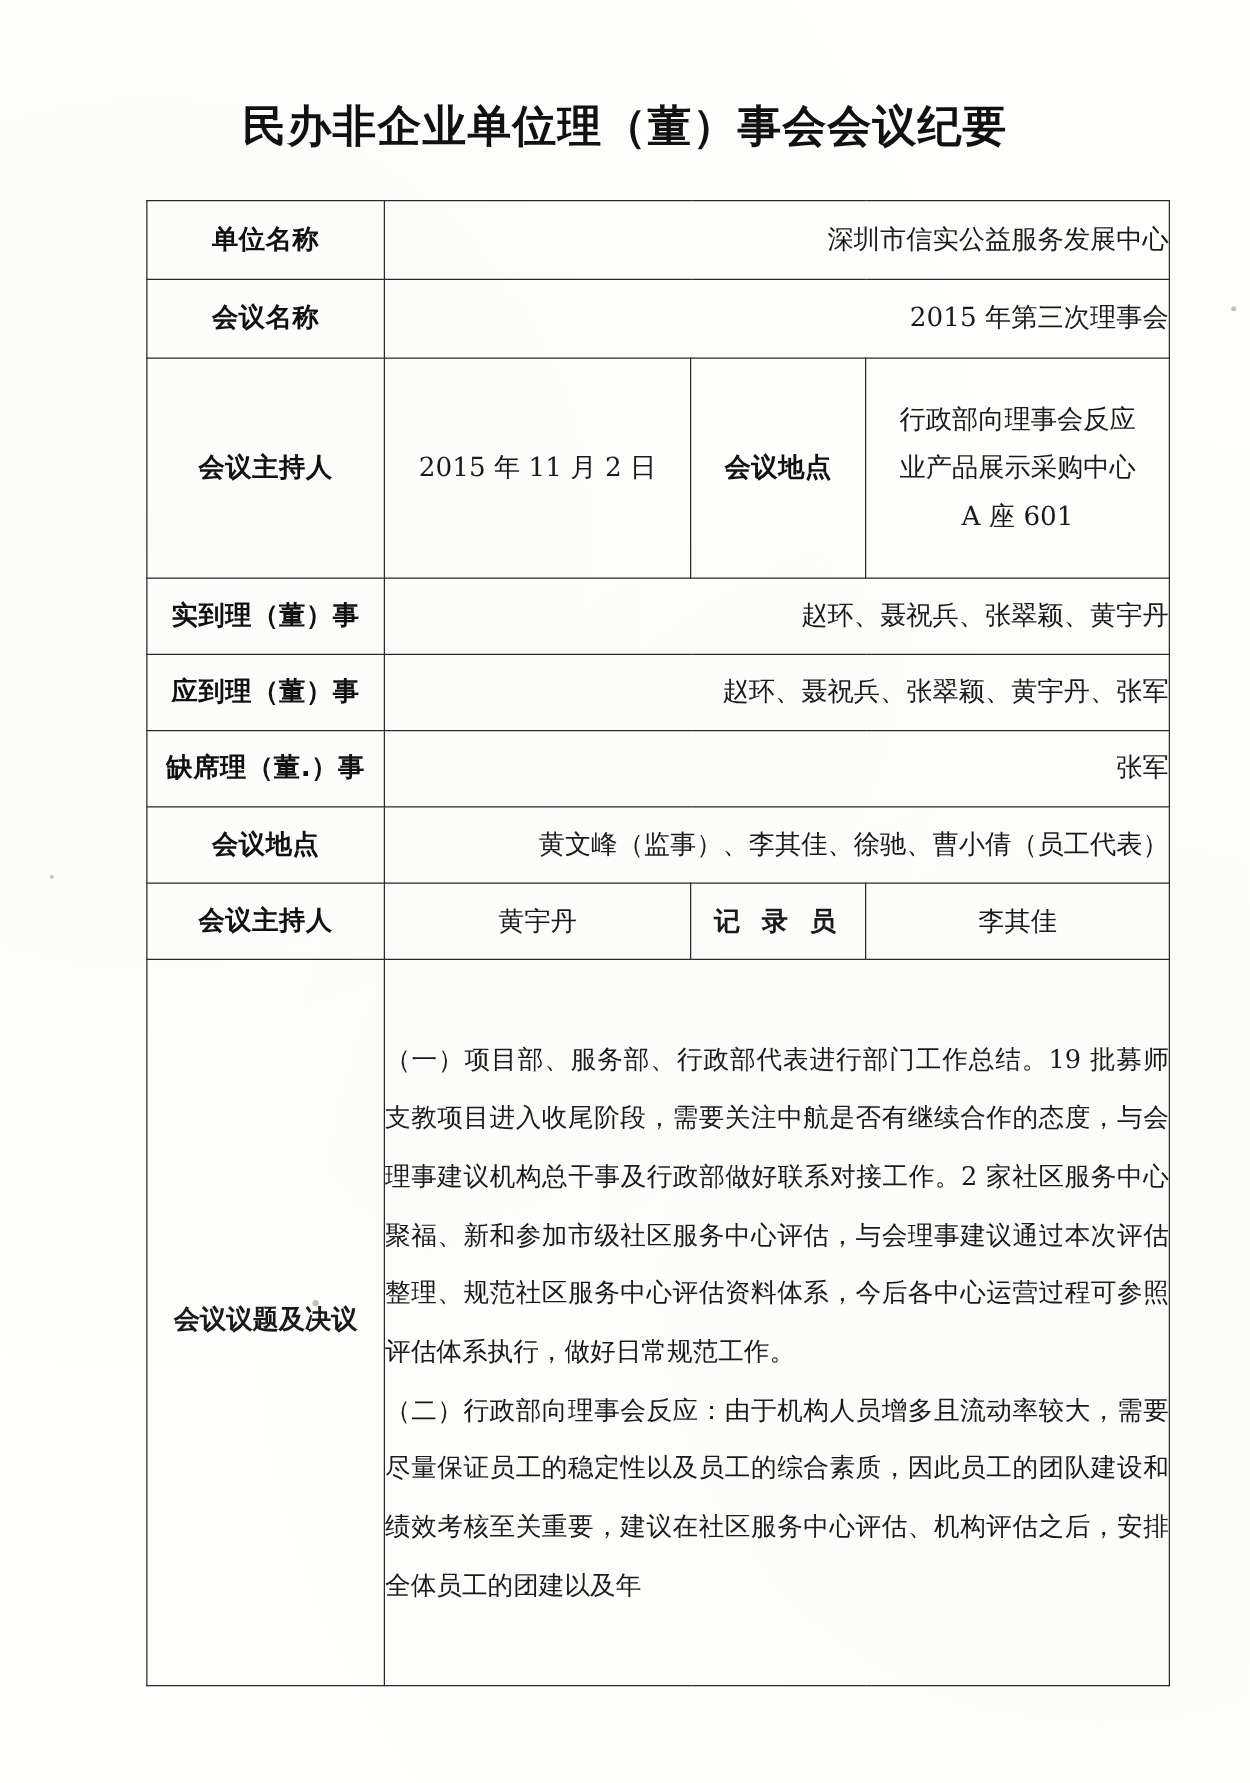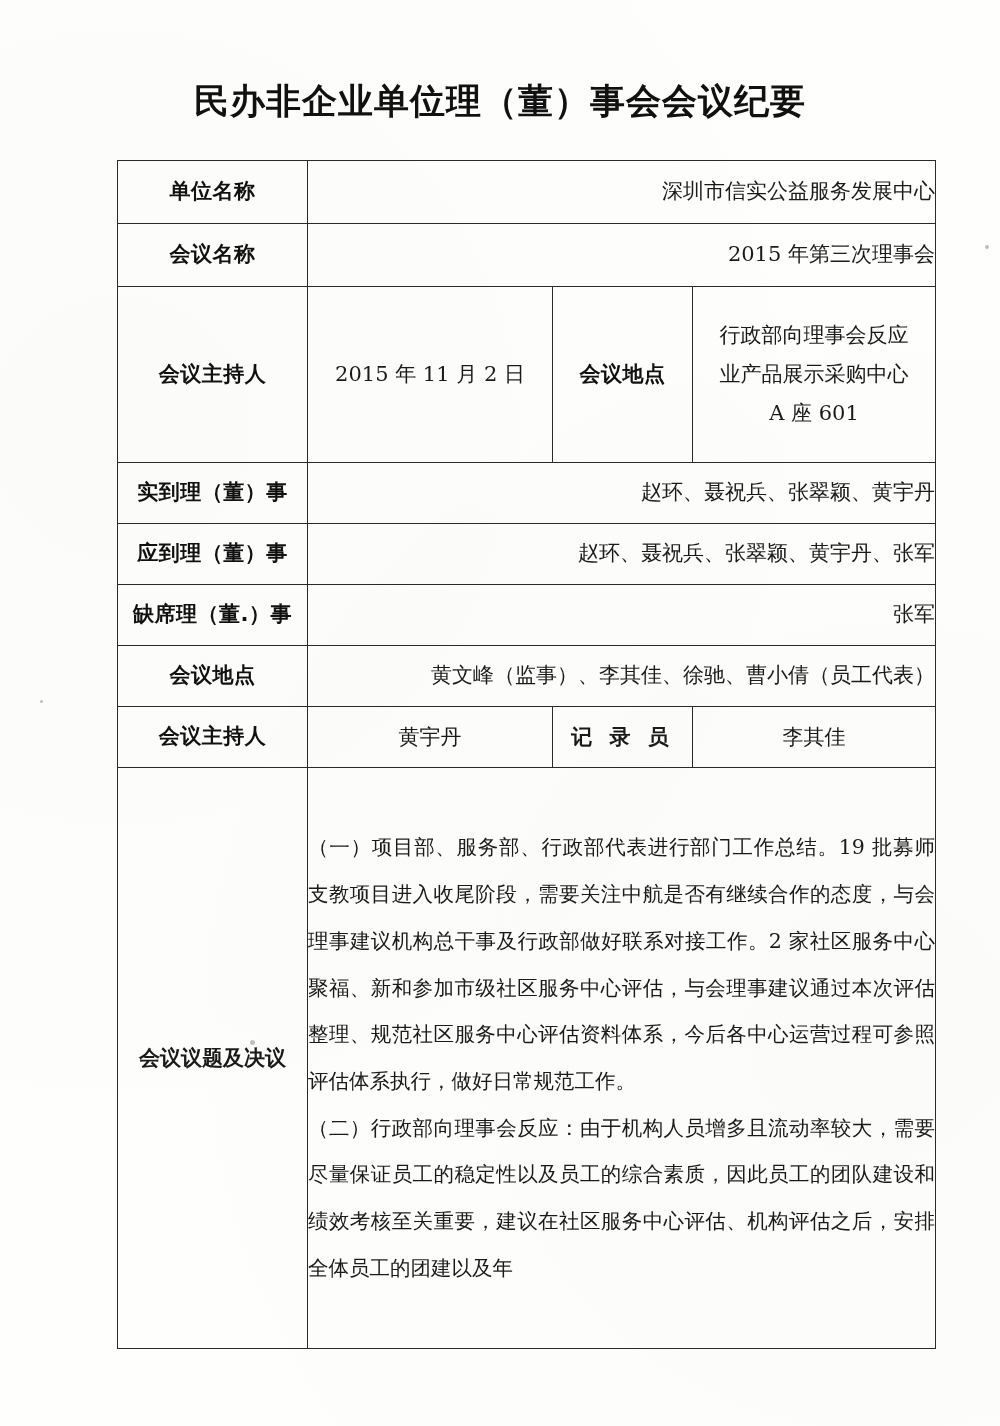--- a/index.html
+++ b/index.html
@@ -86,21 +86,21 @@
   }
   .rec-lbl {
     text-align: center;
     font-family: "DejaVu Sans", "Liberation Sans", sans-serif;
     font-weight: 700;
     font-size: 21px;
     letter-spacing: 5px;
   }
   .agenda-lbl {
     text-align: center;
-    font-family: Liberation Serif, serif;
+    font-family: Liberation Mono, monospace;
     font-weight: 700;
     font-size: 21px;
     line-height: 1.55;
     padding: 8px 6px;
     vertical-align: middle;
   }
   .agenda-body {
     font-size: 20.5px;
     line-height: 2.28;
     padding: 16px 18px 18px 16px;

